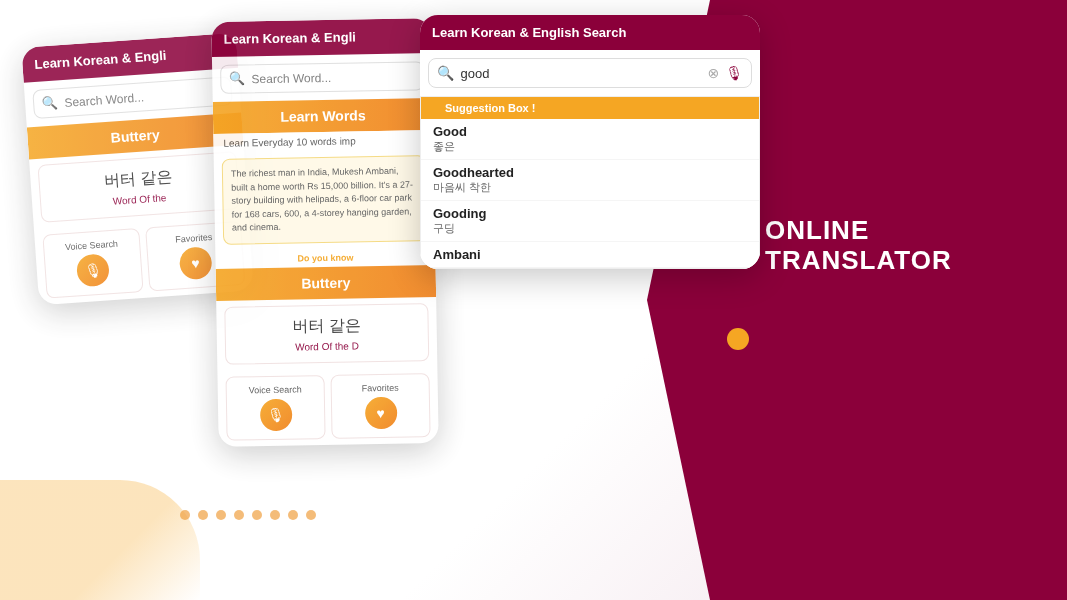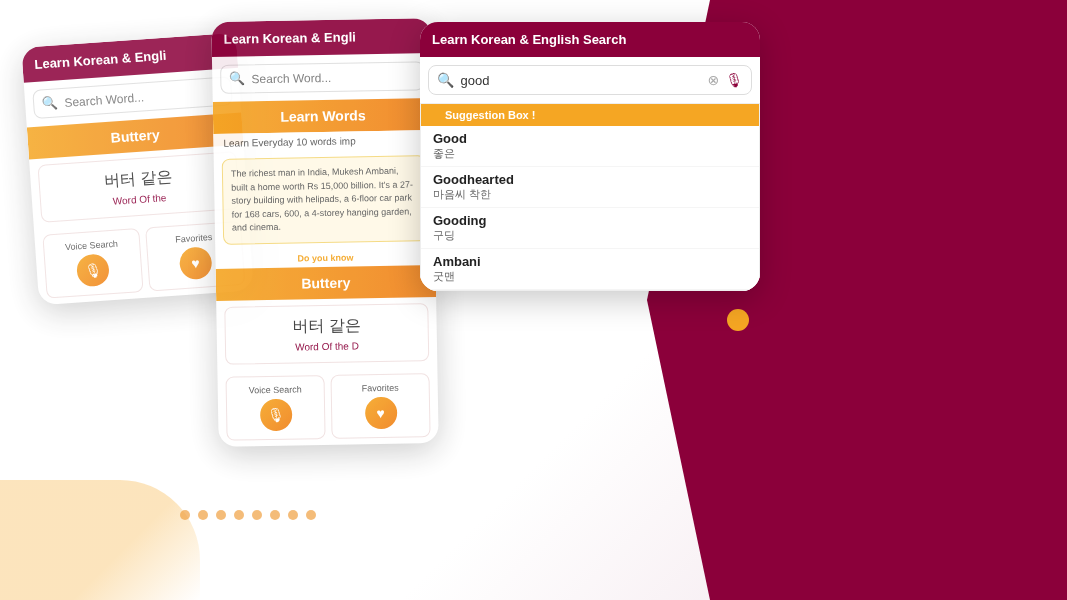--- a/index.html
+++ b/index.html
@@ -117,21 +117,20 @@
       width: 220px;
       opacity: 0.9;
       transform: rotate(-1deg);
       z-index: 2;
     }
     .phone-card.card3 {
       left: 390px;
       top: 5px;
       width: 340px;
       z-index: 3;
-      margin-top: 7px;
     }
 
     
     .phone-header {
       background: #8b003a;
       color: #fff;
       font-size: 13px;
       font-weight: 700;
       padding: 10px 12px;
       text-align: left;
@@ -328,20 +327,21 @@
   <div class="dot"></div>
     <div class="dot"></div>
     <div class="dot"></div>
   <div class="dot"></div>
     <div class="dot"></div>
 </div>
 
 <div class="right-panel">
   <div class="feature-item">
     <div class="feature-dot"></div>
+    <div class="feature-text">ONLINE<br>TRANSLATOR</div>
   </div>
   <div style="height:16px"></div>
   <div class="feature-item">
     <div class="feature-dot"></div>
   </div>
   <div style="height:16px"></div>
 </div>
 
 <div class="phones-area">
 
@@ -427,18 +427,17 @@
       <div class="suggestion-item">
         <div class="en-word">Goodhearted</div>
         <div class="ko-word">마음씨 착한</div>
       </div>
       <div class="suggestion-item">
         <div class="en-word">Gooding</div>
         <div class="ko-word">구딩</div>
       </div>
       <div class="suggestion-item">
         <div class="en-word">Ambani</div>
-        <div class="ko-word">굿맨</div>
       </div>
     </div>
   </div>
 
 </div>
 
 </body></html>

